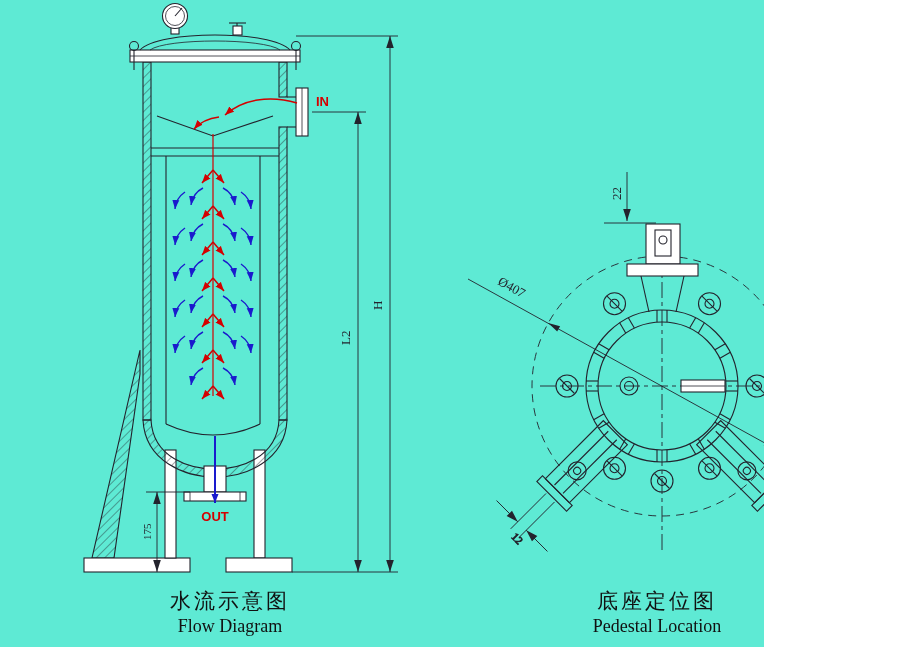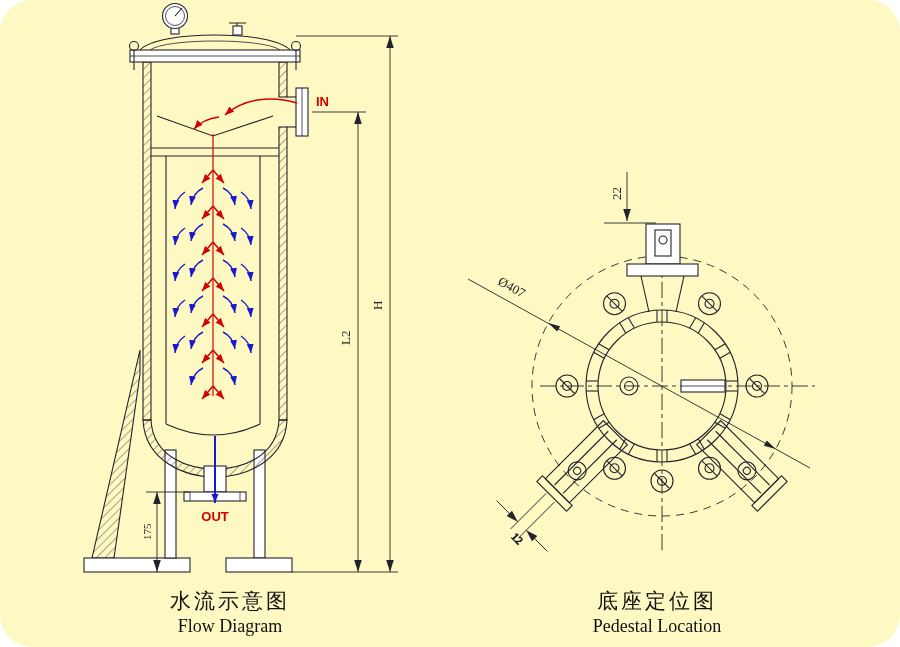--- a/index.html
+++ b/index.html
@@ -1,17 +1,17 @@
 <!DOCTYPE html>
 <html><head>
 <meta charset="utf-8">
 <style>
   html,body{margin:0;padding:0;background:#fff;}
-  .stage{position:relative;width:900px;height:647px;background:#fef9c3;overflow:hidden;
-         font-family:"Liberation Serif","DejaVu Serif",serif;border-radius:32px;}
+  .stage{position:relative;width:764px;height:647px;background:#5eead4;overflow:hidden;
+         font-family:"Liberation Serif","DejaVu Serif",serif;}
   svg{position:absolute;left:0;top:0;}
   
   .ln{stroke:#23232d;fill:none;stroke-width:1.1;}
   .fw{fill:#ffffff;stroke:#23232d;stroke-width:1.1;}
   .thin{stroke:#23232d;fill:none;stroke-width:0.8;}
   .cl{stroke:#23232d;stroke-width:0.9;stroke-dasharray:16 4 4 4;fill:none;}
   .dash{stroke:#23232d;stroke-width:0.9;stroke-dasharray:8 6;fill:none;}
   .red-ln{stroke:#d40000;fill:none;stroke-width:1.5;}
   .blue-ln{stroke:#1a1acd;fill:none;stroke-width:1.4;}
   .dim-ln{stroke:#23232d;stroke-width:0.9;fill:none;}

